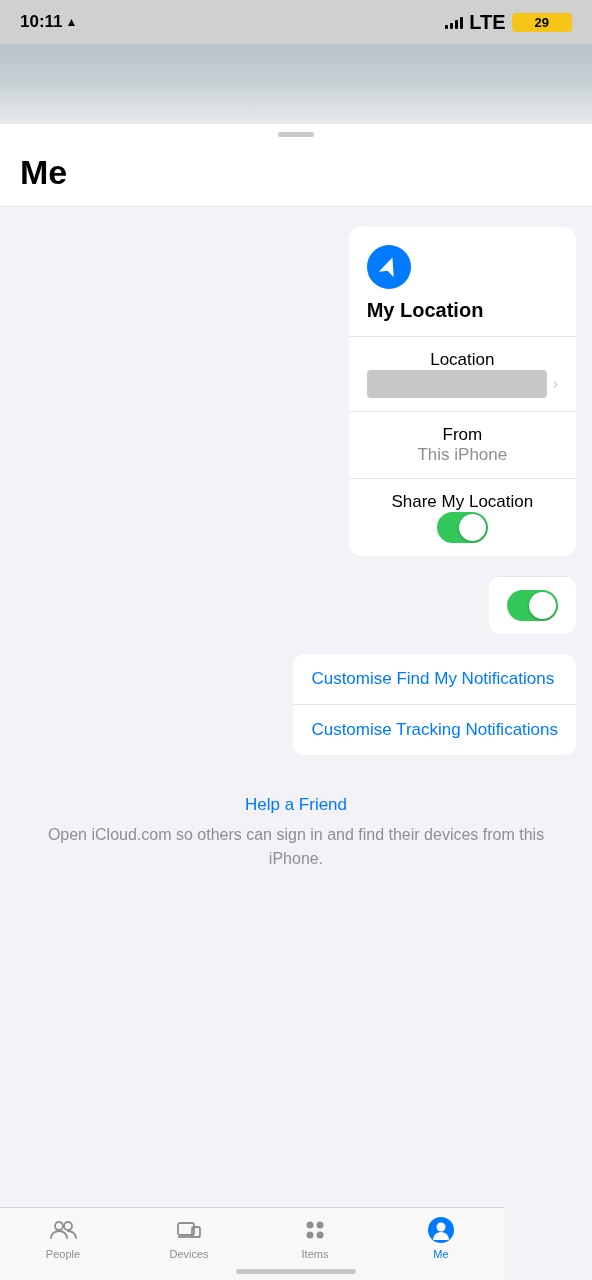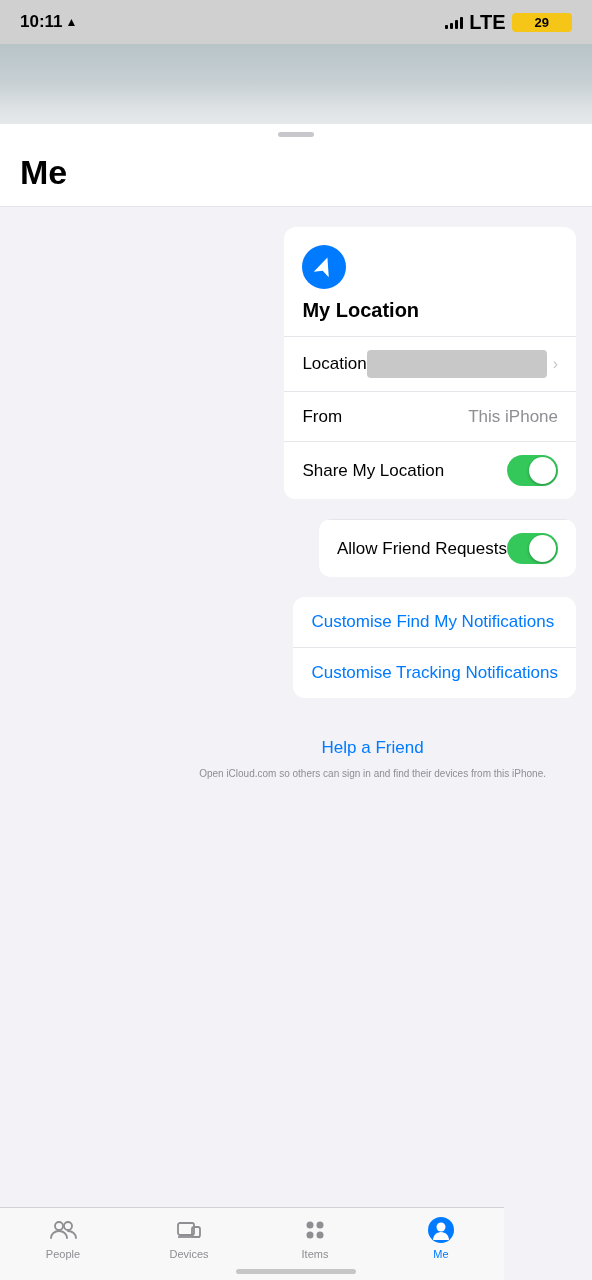--- a/index.html
+++ b/index.html
@@ -148,20 +148,21 @@
 
     
     .row {
       display: flex;
       align-items: center;
       justify-content: space-between;
       padding: 13px 18px;
       border-top: 1px solid #e5e5ea;
       background: #fff;
       min-height: 50px;
+      flex-direction: column;
     }
     .row-label {
       font-size: 17px;
       color: #000;
     }
     .row-value {
       font-size: 17px;
       color: #8e8e93;
       display: flex;
       align-items: center;
@@ -219,21 +220,21 @@
     .help-section {
       text-align: center;
       padding: 20px 30px;
     }
     .help-link {
       font-size: 17px;
       color: #007aff;
       margin-bottom: 8px;
     }
     .help-desc {
-      font-size: 10px;
+      font-size: 16px;
       color: #8e8e93;
       line-height: 1.5;
     }
 
     
     .tab-bar {
       position: fixed;
       bottom: 0;
       left: 0;
       width: 504px;
@@ -344,21 +345,20 @@
       <span class="row-label">Share My Location</span>
       <div class="toggle on">
         <div class="toggle-thumb"></div>
       </div>
     </div>
   </div>
 
   <div class="card">
 
     <div class="row">
-      <span class="row-label">Allow Friend Requests</span>
       <div class="toggle on">
         <div class="toggle-thumb"></div>
       </div>
     </div>
   </div>
 
   <div class="card">
     <div class="link-row">
       <span class="link-text">Customise Find My Notifications</span>
     </div>

